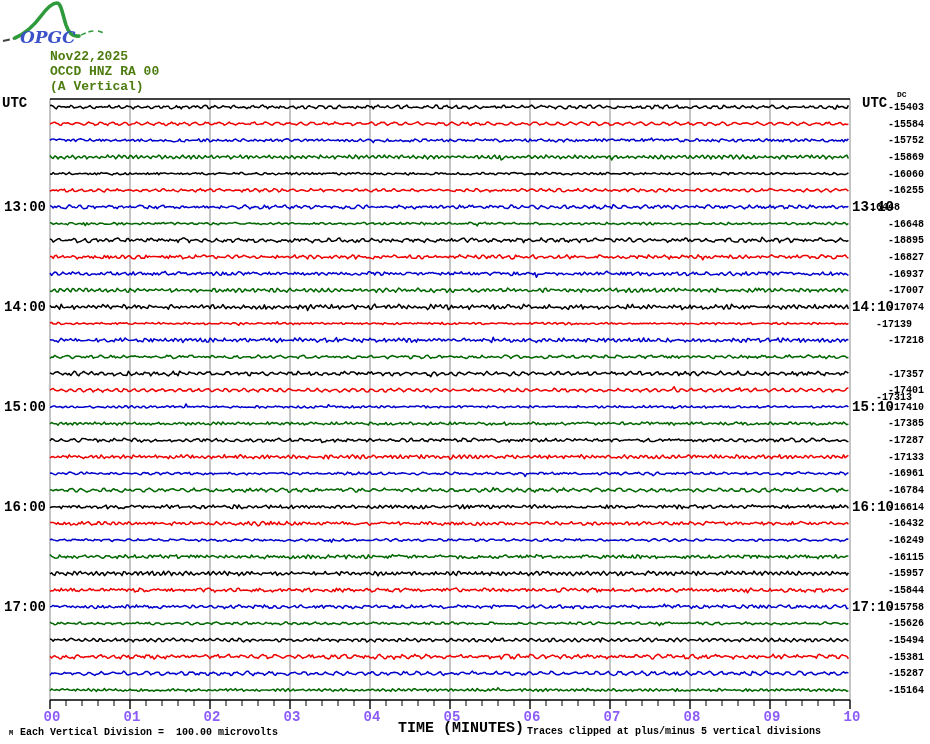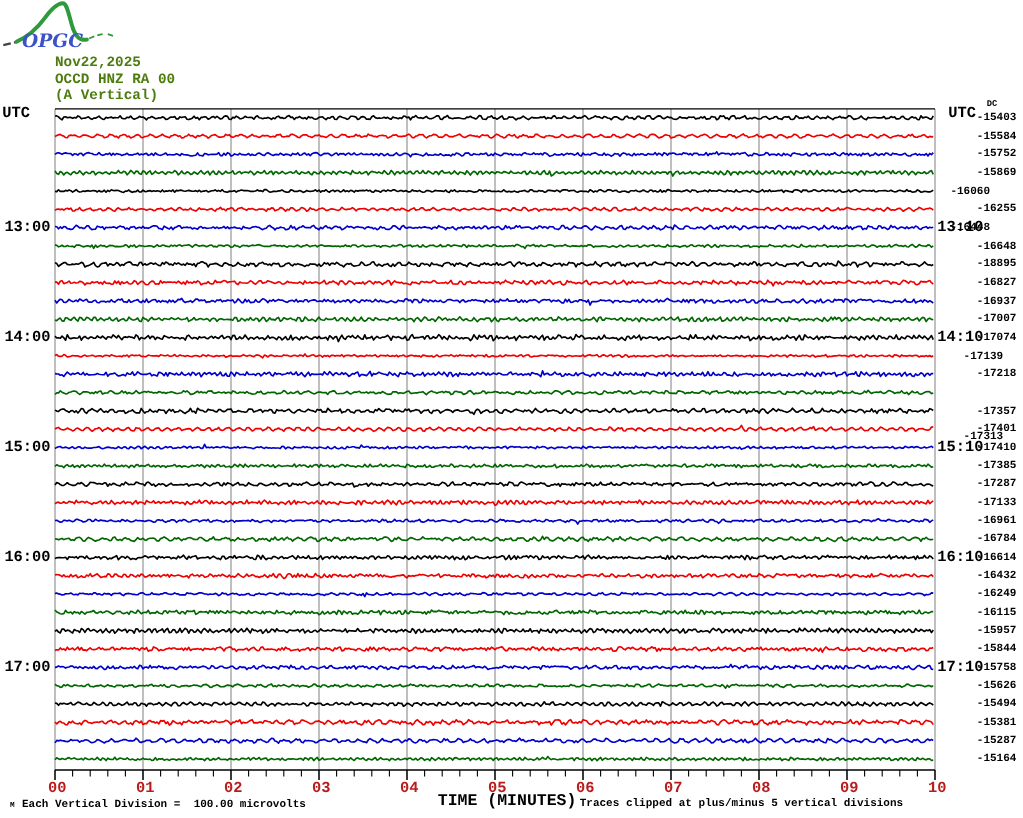--- a/index.html
+++ b/index.html
@@ -4,21 +4,21 @@
 <style>
   html,body{margin:0;padding:0;background:#fff;}
   .container{position:relative;width:930px;height:744px;background:#ffffff;
     font-family:"Liberation Mono","DejaVu Sans Mono",monospace;overflow:hidden;}
   .abs{position:absolute;}
   .title-block{left:50px;top:49px;}
   .title-line{font-weight:bold;font-size:13px;line-height:15px;color:#4d7c0f;white-space:pre;}
   .hour-label{font-weight:bold;font-size:14px;color:#000;line-height:14px;white-space:pre;}
   .dc-value{font-weight:bold;font-size:10px;color:#000;line-height:10px;white-space:pre;}
   .dc-header{font-weight:bold;font-size:8px;color:#000;line-height:8px;}
-  .tick-label{font-weight:bold;font-size:14px;color:#b91c1c;text-align:center;line-height:14px;}
+  .tick-label{font-weight:bold;font-size:14px;color:#8b5cf6;text-align:center;line-height:14px;}
   .axis-title{font-weight:bold;font-size:15px;color:#000;text-align:center;line-height:15px;white-space:pre;}
   .footer-text{font-weight:bold;font-size:10px;color:#000;line-height:11px;white-space:pre;}
   .footer-mark{font-weight:bold;font-size:7px;color:#000;line-height:7px;}
   svg{display:block;}
 </style>
 </head>
 <body>
 
 <div class="container">
 
@@ -154,21 +154,21 @@
       <div class="abs hour-label" style="left:852px;top:300px;width:48px;text-align:left;">14:10</div>
       <div class="abs hour-label" style="left:852px;top:400px;width:48px;text-align:left;">15:10</div>
       <div class="abs hour-label" style="left:852px;top:500px;width:48px;text-align:left;">16:10</div>
       <div class="abs hour-label" style="left:852px;top:600px;width:48px;text-align:left;">17:10</div>
     </div>
   <div id="dc-values">
       <div class="abs dc-value" style="left:864px;top:103px;width:60px;text-align:right;">-15403</div>
       <div class="abs dc-value" style="left:864px;top:120px;width:60px;text-align:right;">-15584</div>
       <div class="abs dc-value" style="left:864px;top:136px;width:60px;text-align:right;">-15752</div>
       <div class="abs dc-value" style="left:864px;top:153px;width:60px;text-align:right;">-15869</div>
-      <div class="abs dc-value" style="left:864px;top:170px;width:60px;">-16060</div>
+      <div class="abs dc-value" style="left:864px;top:170px;width:60px;text-align:right;">-16060</div>
       <div class="abs dc-value" style="left:864px;top:186px;width:60px;text-align:right;">-16255</div>
       <div class="abs dc-value" style="left:864px;top:203px;width:60px;text-align:left;">-16448</div>
       <div class="abs dc-value" style="left:864px;top:220px;width:60px;text-align:right;">-16648</div>
       <div class="abs dc-value" style="left:864px;top:236px;width:60px;text-align:right;">-18895</div>
       <div class="abs dc-value" style="left:864px;top:253px;width:60px;text-align:right;">-16827</div>
       <div class="abs dc-value" style="left:864px;top:270px;width:60px;text-align:right;">-16937</div>
       <div class="abs dc-value" style="left:864px;top:286px;width:60px;text-align:right;">-17007</div>
       <div class="abs dc-value" style="left:864px;top:303px;width:60px;text-align:right;">-17074</div>
       <div class="abs dc-value" style="left:864px;top:320px;width:60px;text-align:center;">-17139</div>
       <div class="abs dc-value" style="left:864px;top:336px;width:60px;text-align:right;">-17218</div>

